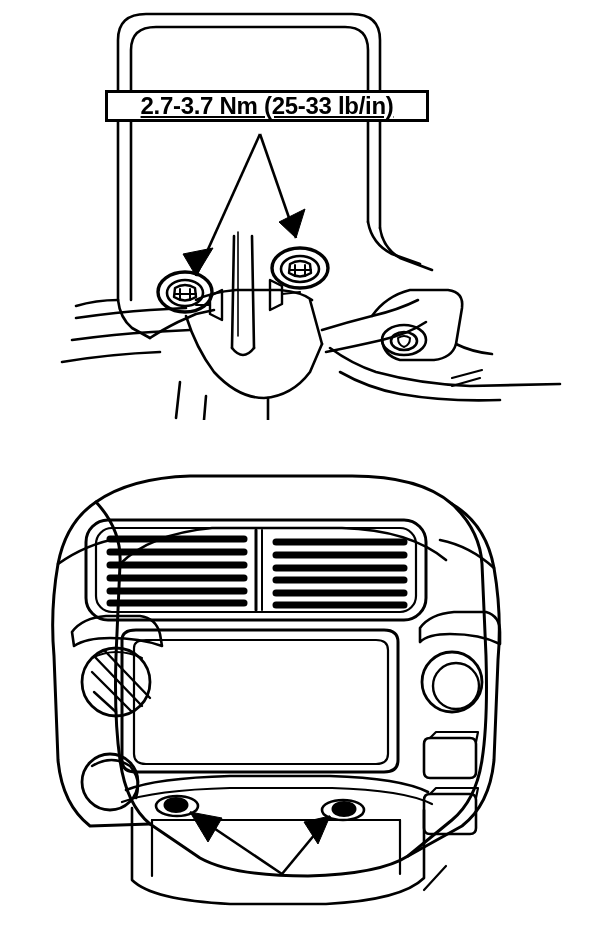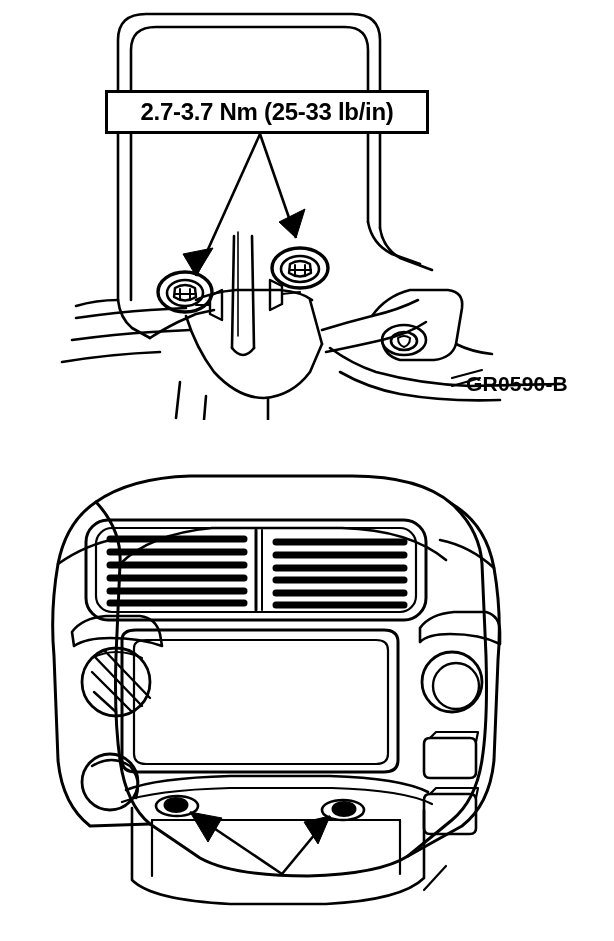--- a/index.html
+++ b/index.html
@@ -40,21 +40,22 @@
     font-family: "Liberation Sans", sans-serif;
     font-weight: bold;
     color: #000000;
     white-space: nowrap;
     letter-spacing: -0.3px;
   }
   #callout-upper {
     left: 105px;
     top: 90px;
     width: 324px;
-    height: 44px;
+    height: 32px;
+    text-decoration: underline;
   }
   #callout-upper .callout-text { font-size: 24px; }
 
   
   .fig-code {
     position: absolute;
     font-family: "Liberation Sans", sans-serif;
     font-weight: bold;
     font-size: 21px;
     color: #000000;
@@ -133,21 +134,20 @@
       <path d="M 196,276 L 213,248 L 183,254 Z" fill="#000000" stroke="#000000" stroke-width="1"></path>
       <path d="M 260,134 L 296,238" fill="none" stroke="#000000" stroke-width="2.6"></path>
       <path d="M 296,238 L 305,209 L 279,222 Z" fill="#000000" stroke="#000000" stroke-width="1"></path>
     </g>
   </svg>
 
   <div class="callout" id="callout-upper">
     <span class="callout-text">2.7-3.7 Nm (25-33 lb/in)</span>
   </div>
 
-  <div class="fig-code" id="fig-code-upper">GR0590-B</div>
 </div>
 
 <div class="figure" id="figure-lower">
   <svg class="fig-svg" width="614" height="481" viewBox="0 0 614 481">
     <g fill="none" stroke="#000000" stroke-width="2.6" stroke-linecap="round" stroke-linejoin="round">
 
       <path d="M 96,42 Q 130,18 190,16 L 352,16 Q 420,16 452,44 Q 480,70 482,104
                L 486,196 Q 488,262 482,300 Q 476,340 452,360 L 408,396
                Q 380,414 308,416 Q 232,416 200,398 L 150,364
                Q 126,344 120,300 Q 114,258 116,196 L 120,104 Q 122,70 96,42 Z" stroke-width="3"></path>

